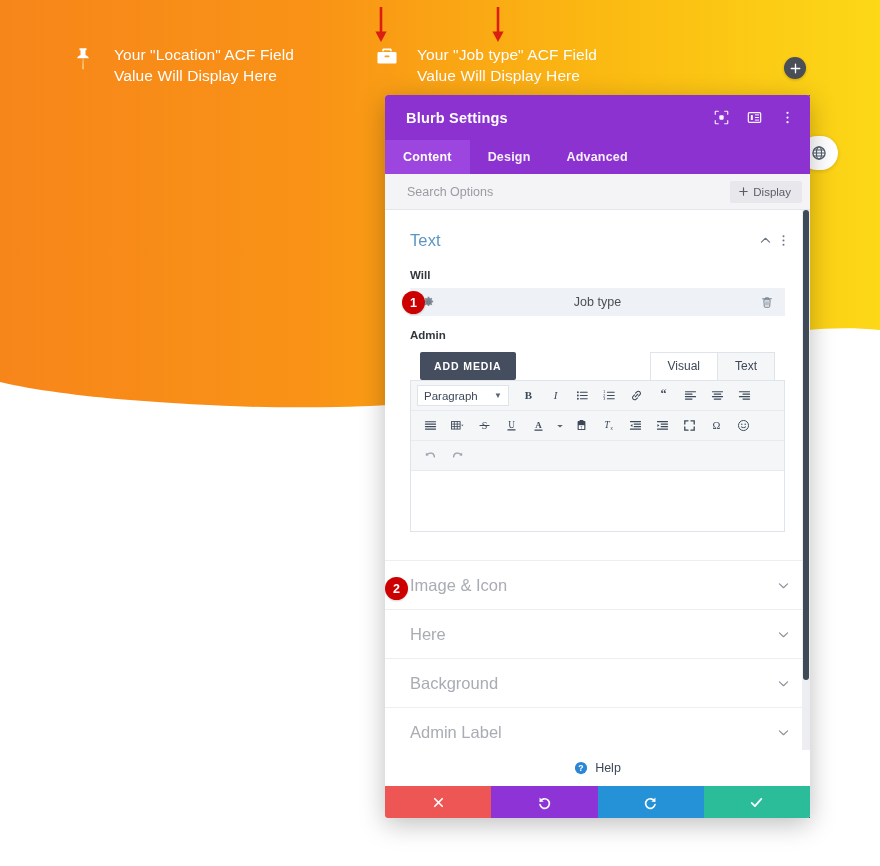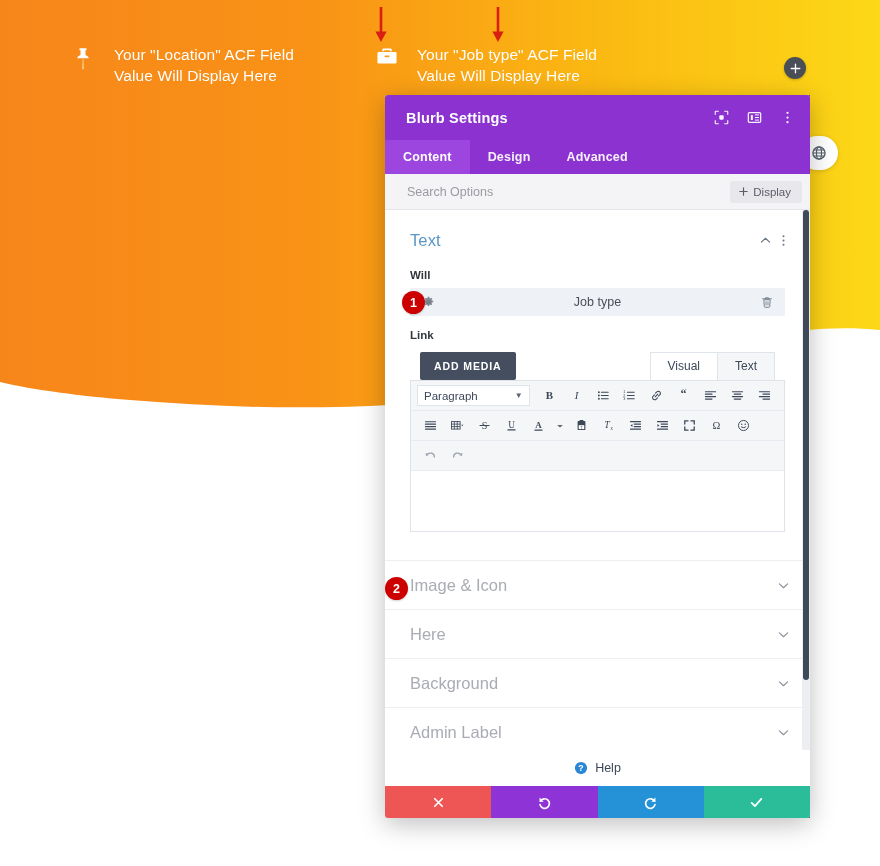--- a/index.html
+++ b/index.html
@@ -140,21 +140,21 @@
   .tb-row {
     display: flex; align-items: center; gap: 0; background: #f5f6f8;
     border-bottom: 1px solid #e7eaf0; padding: 4px 6px; min-height: 27px;
   }
   .tb-row:last-of-type { border-bottom: 1px solid #e7eaf0; }
   .tbi {
     width: 27px; height: 21px; display: flex; align-items: center; justify-content: center;
     color: #3c4858;
   }
   .pgsel {
-    width: 113px; height: 21px; background: #fff; border: 1px solid #dfe3ea;
+    width: 92px; height: 21px; background: #fff; border: 1px solid #dfe3ea;
     font-size: 11.5px; color: #3c4858; display: flex; align-items: center;
     padding: 0 6px; margin-right: 6px; position: relative;
   }
   .pgsel .caret { margin-left: auto; font-size: 8px; color: #5a6372; }
   .edit-area { height: 60px; background: #fff; }
 
   .collapsed {
     height: 49px; display: flex; align-items: center; padding: 0 18px 0 25px;
     border-top: 1px solid #eceef1; position: relative;
   }
@@ -343,21 +343,21 @@
             <span class="trash">
               <svg viewBox="0 0 14 16" width="12" height="13">
                 <path d="M1.6 3.4h10.8" stroke="#6b7683" stroke-width="1.1" stroke-linecap="round"></path>
                 <path d="M5.2 3.4V2.2h3.6v1.2" fill="none" stroke="#6b7683" stroke-width="1.1"></path>
                 <path d="M3.1 4.6h7.8l-.6 8.4c-.04.5-.46.9-1 .9H4.7c-.53 0-.95-.4-1-.9z" fill="none" stroke="#6b7683" stroke-width="1.1"></path>
                 <path d="M5.8 6.6v5M8.2 6.6v5" stroke="#6b7683" stroke-width="1"></path>
               </svg>
             </span>
           </div>
 
-          <div class="fld-label">Link</div>
+          <div class="fld-label">Admin</div>
 
           <div class="addmedia-row">
             <div class="addmedia">ADD MEDIA</div>
             <div class="vt-tabs">
               <div class="vt active">Visual</div>
               <div class="vt">Text</div>
             </div>
           </div>
 
           <div class="editor">

